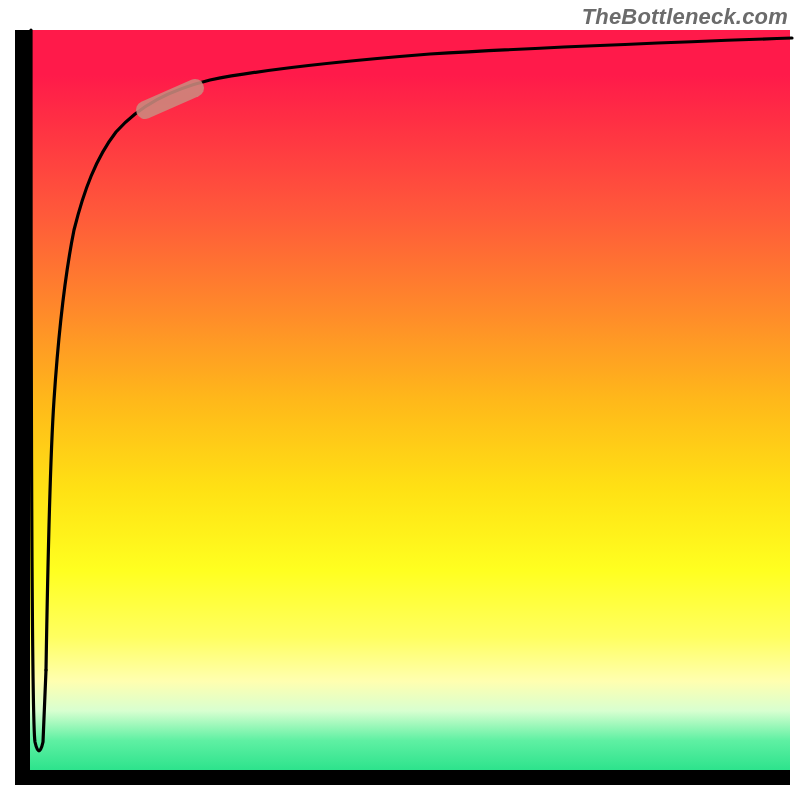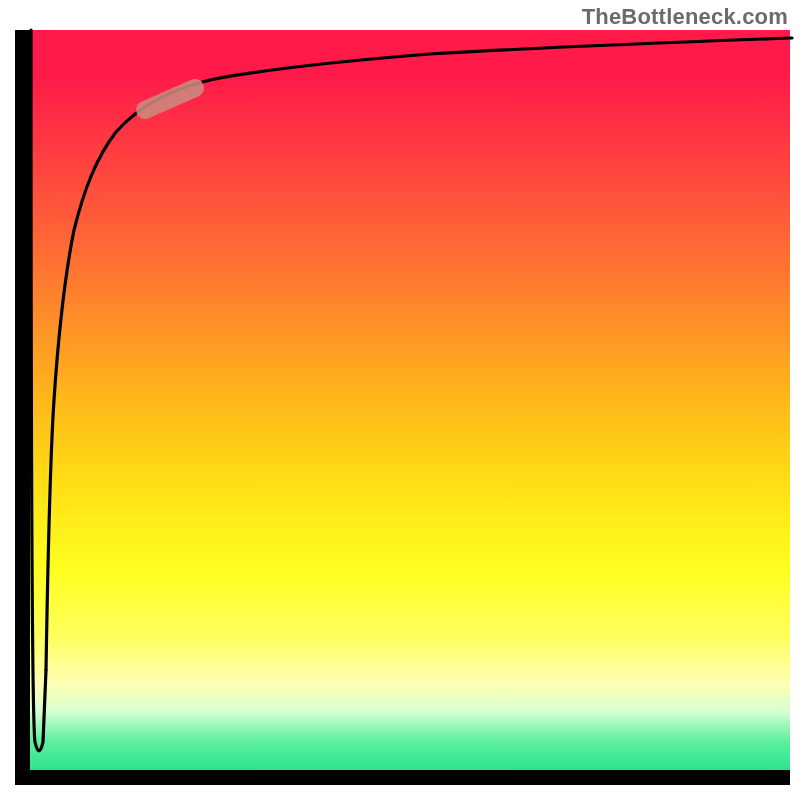--- a/index.html
+++ b/index.html
@@ -49,20 +49,21 @@
   }
   .watermark {
     position: absolute;
     top: 4px;
     right: 12px;
     font-family: Arial, Helvetica, sans-serif;
     font-size: 22px;
     font-weight: 600;
     color: #6b6b6b;
     letter-spacing: 0.2px;
+    font-style: italic;
   }
   svg.curve {
     position: absolute;
     left: 30px;
     top: 30px;
     width: 760px;
     height: 740px;
     overflow: visible;
   }
   svg.curve path.main {

